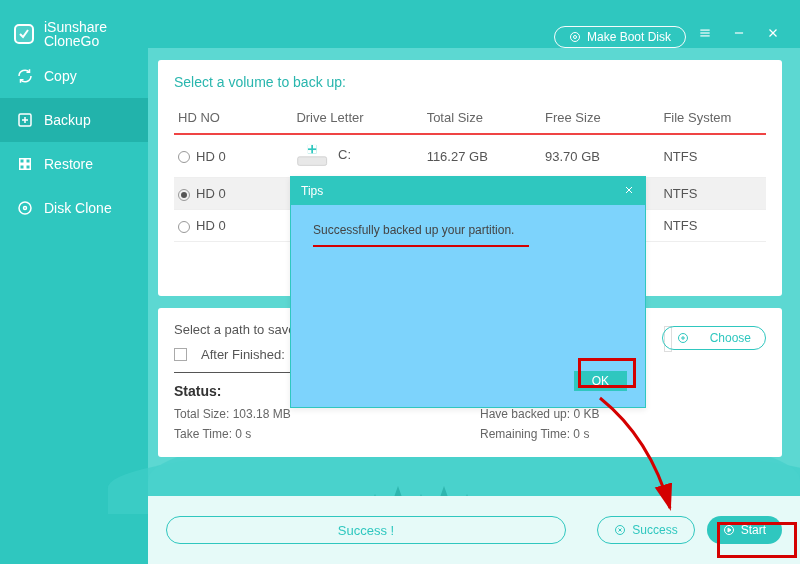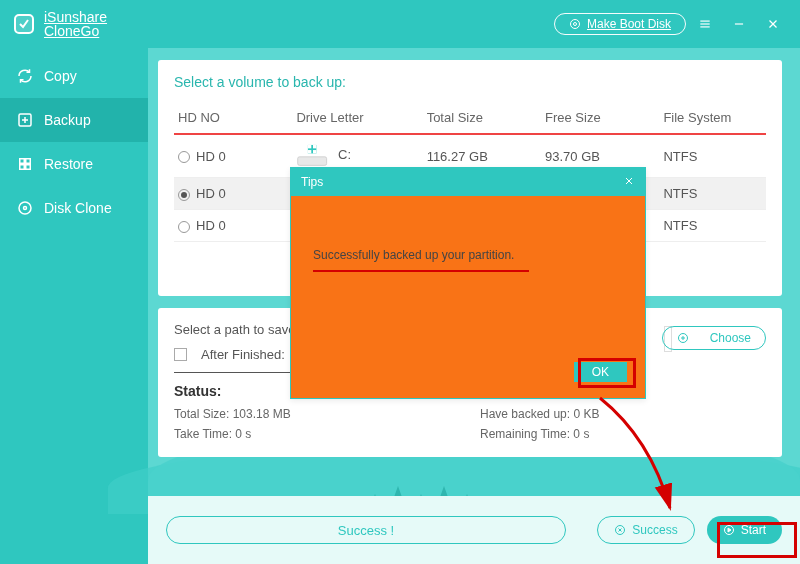--- a/index.html
+++ b/index.html
@@ -1,20 +1,20 @@
 <!DOCTYPE html>
 <html><head>
 <meta charset="utf-8">
 <style>
   * { box-sizing: border-box; margin: 0; padding: 0; font-family: -apple-system, "Segoe UI", Arial, sans-serif; }
   body { width: 800px; height: 564px; overflow: hidden; background: #fff; position: relative; }
   .app { width: 800px; height: 564px; display: flex; flex-direction: column; }
 
   
-  .titlebar { height: 48px; background: #2fc7bf; display: flex; align-items: center; padding: 0 12px; color: #fff; text-decoration: underline; }
+  .titlebar { height: 48px; background: #2fc7bf; display: flex; align-items: flex-end; padding: 0 12px; color: #fff; }
   .logo-wrap { display: flex; align-items: center; gap: 8px; }
   .logo-icon { width: 24px; height: 24px; }
   .logo-text { display: flex; flex-direction: column; line-height: 1; font-size: 14px; font-weight: 500; }
   .title-spacer { flex: 1; }
   .boot-btn { border: 1.5px solid rgba(255,255,255,0.95); border-radius: 14px; padding: 3px 14px; font-size: 12px; color: #fff; display: flex; align-items: center; gap: 6px; cursor: pointer; }
   .title-icn { width: 30px; height: 30px; display: inline-flex; align-items: center; justify-content: center; color: #fff; cursor: pointer; margin-left: 4px; }
   .title-icn svg { width: 14px; height: 14px; }
 
   
   .body { flex: 1; display: flex; background: #5cd8d2; min-height: 0; }
@@ -58,21 +58,21 @@
 
   
   .bottombar { position: absolute; left: 148px; right: 0; bottom: 0; height: 68px; background: #e6faf8; display: flex; align-items: center; padding: 0 18px; gap: 12px; }
   .success-pill { flex: 0 0 auto; width: 400px; height: 28px; border: 1.5px solid #2fc7bf; border-radius: 14px; color: #2fc7bf; font-size: 13px; display: flex; align-items: center; justify-content: center; }
   .bottom-spacer { flex: 1; }
   .pill-btn { height: 28px; border-radius: 14px; padding: 0 16px; font-size: 12px; display: inline-flex; align-items: center; gap: 6px; cursor: pointer; }
   .pill-cancel { border: 1.5px solid #2fc7bf; color: #2fc7bf; background: transparent; }
   .pill-start { background: #2fc7bf; color: #fff; }
 
   
-  .modal { position: absolute; left: 290px; top: 167px; width: 356px; height: 232px; background: #f97316; border: 1px solid #2fc7bf; box-shadow: 0 2px 6px rgba(0,0,0,.08); z-index: 10; display: flex; flex-direction: column; gap: 34px; }
+  .modal { position: absolute; left: 290px; top: 176px; width: 356px; height: 232px; background: #7dd3fc; border: 1px solid #2fc7bf; box-shadow: 0 2px 6px rgba(0,0,0,.08); z-index: 10; display: flex; flex-direction: column; }
   .modal-hdr { height: 28px; background: #2fc7bf; color: #fff; display: flex; align-items: center; padding: 0 10px; font-size: 12px; }
   .modal-hdr .mspacer { flex: 1; }
   .modal-close { cursor: pointer; }
   .modal-body { flex: 1; padding: 18px 22px; position: relative; font-size: 12px; color: #444; }
   .underline-red { position: absolute; left: 22px; top: 40px; width: 216px; height: 2px; background: #d40000; }
   .modal-ok { position: absolute; right: 18px; bottom: 16px; background: #2fc7bf; color: #fff; padding: 3px 18px; font-size: 12px; cursor: pointer; }
 
   
   .anno { position: absolute; border: 3px solid #d40000; pointer-events: none; z-index: 30; }
   .anno-ok { left: 578px; top: 358px; width: 58px; height: 30px; }

